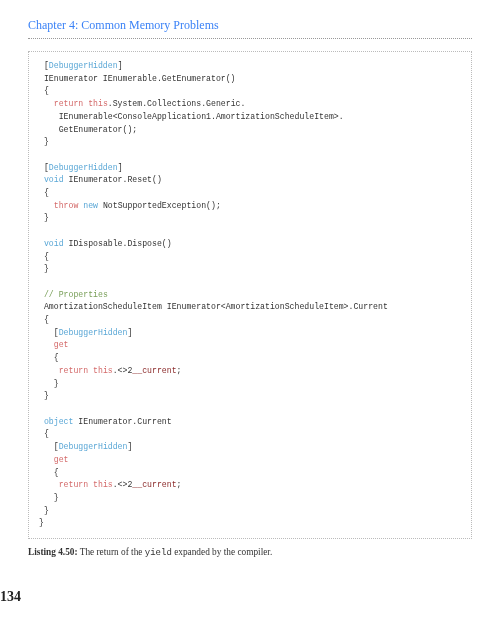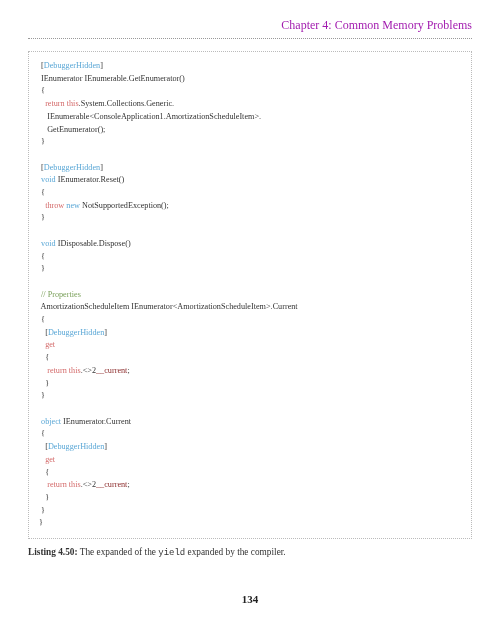--- a/index.html
+++ b/index.html
@@ -9,30 +9,29 @@
     background: #fff;
     font-family: Georgia, 'Times New Roman', serif;
     font-size: 10px;
     color: #333;
     padding: 18px 28px 14px 28px;
     position: relative;
   }
   .chapter-title {
     font-size: 12px;
     font-weight: normal;
-    color: #a21caf;
+    color: #3b82f6;
     padding-bottom: 5px;
     border-bottom: 1px dotted #999;
     margin-bottom: 12px;
-    text-align: right;
   }
   .code-block {
     border: 1px dotted #bbb;
     padding: 8px 10px 8px 10px;
-    font-family: Liberation Serif, serif;
+    font-family: Liberation Mono, monospace;
     font-size: 8.2px;
     line-height: 1.55;
     color: #333;
     white-space: pre;
     margin-bottom: 8px;
   }
   .code-block .line { display: block; }
   .kw-type { color: #5aa7d6; } 
   .kw-flow { color: #d46a6a; } 
   .kw-str  { color: #8b2a2a; } 
@@ -42,30 +41,29 @@
     color: #333;
     margin-top: 4px;
   }
   .listing b { font-weight: bold; text-align: center; }
   .listing .mono { font-family: Liberation Mono, monospace; font-size: 9px; }
   .page-number {
     position: absolute;
     bottom: 12px;
     left: 0;
     width: 100%;
-    text-align: center;
-    font-size: 11px;
+    font-size: 14px;
     font-weight: bold;
     color: #222;
   }
 </style>
 </head>
 <body>
 
 <div class="chapter-title">Chapter 4: Common Memory Problems</div>
 
 <div class="code-block" id="code-block"><span class="line"><span> [</span><span class="kw-type">DebuggerHidden</span><span>]</span></span><span class="line"><span> IEnumerator IEnumerable.GetEnumerator()</span></span><span class="line"><span> {</span></span><span class="line"><span>   </span><span class="kw-flow">return this</span><span>.System.Collections.Generic.</span></span><span class="line"><span>    IEnumerable&lt;ConsoleApplication1.AmortizationScheduleItem&gt;.</span></span><span class="line"><span>    GetEnumerator();</span></span><span class="line"><span> }</span></span><span class="line"><span> </span></span><span class="line"><span> [</span><span class="kw-type">DebuggerHidden</span><span>]</span></span><span class="line"><span> </span><span class="kw-type">void</span><span> IEnumerator.Reset()</span></span><span class="line"><span> {</span></span><span class="line"><span>   </span><span class="kw-flow">throw</span><span> </span><span class="kw-type">new</span><span> NotSupportedException();</span></span><span class="line"><span> }</span></span><span class="line"><span> </span></span><span class="line"><span> </span><span class="kw-type">void</span><span> IDisposable.Dispose()</span></span><span class="line"><span> {</span></span><span class="line"><span> }</span></span><span class="line"><span> </span></span><span class="line"><span> </span><span class="comment">// Properties</span></span><span class="line"><span> AmortizationScheduleItem IEnumerator&lt;AmortizationScheduleItem&gt;.Current</span></span><span class="line"><span> {</span></span><span class="line"><span>   [</span><span class="kw-type">DebuggerHidden</span><span>]</span></span><span class="line"><span>   </span><span class="kw-flow">get</span></span><span class="line"><span>   {</span></span><span class="line"><span>    </span><span class="kw-flow">return this</span><span>.&lt;&gt;2</span><span class="kw-str">__current</span><span>;</span></span><span class="line"><span>   }</span></span><span class="line"><span> }</span></span><span class="line"><span> </span></span><span class="line"><span> </span><span class="kw-type">object</span><span> IEnumerator.Current</span></span><span class="line"><span> {</span></span><span class="line"><span>   [</span><span class="kw-type">DebuggerHidden</span><span>]</span></span><span class="line"><span>   </span><span class="kw-flow">get</span></span><span class="line"><span>   {</span></span><span class="line"><span>    </span><span class="kw-flow">return this</span><span>.&lt;&gt;2</span><span class="kw-str">__current</span><span>;</span></span><span class="line"><span>   }</span></span><span class="line"><span> }</span></span><span class="line"><span>}</span></span></div>
 
 <div class="listing">
-  <b>Listing 4.50:</b><span>  The expanded of the </span><span class="mono">yield</span><span> expanded by the compiler.</span>
+  <b>Listing 4.50:</b><span>  The return of the </span><span class="mono">yield</span><span> expanded by the compiler.</span>
 </div>
 
 <div class="page-number">134</div>
 
 </body></html>

